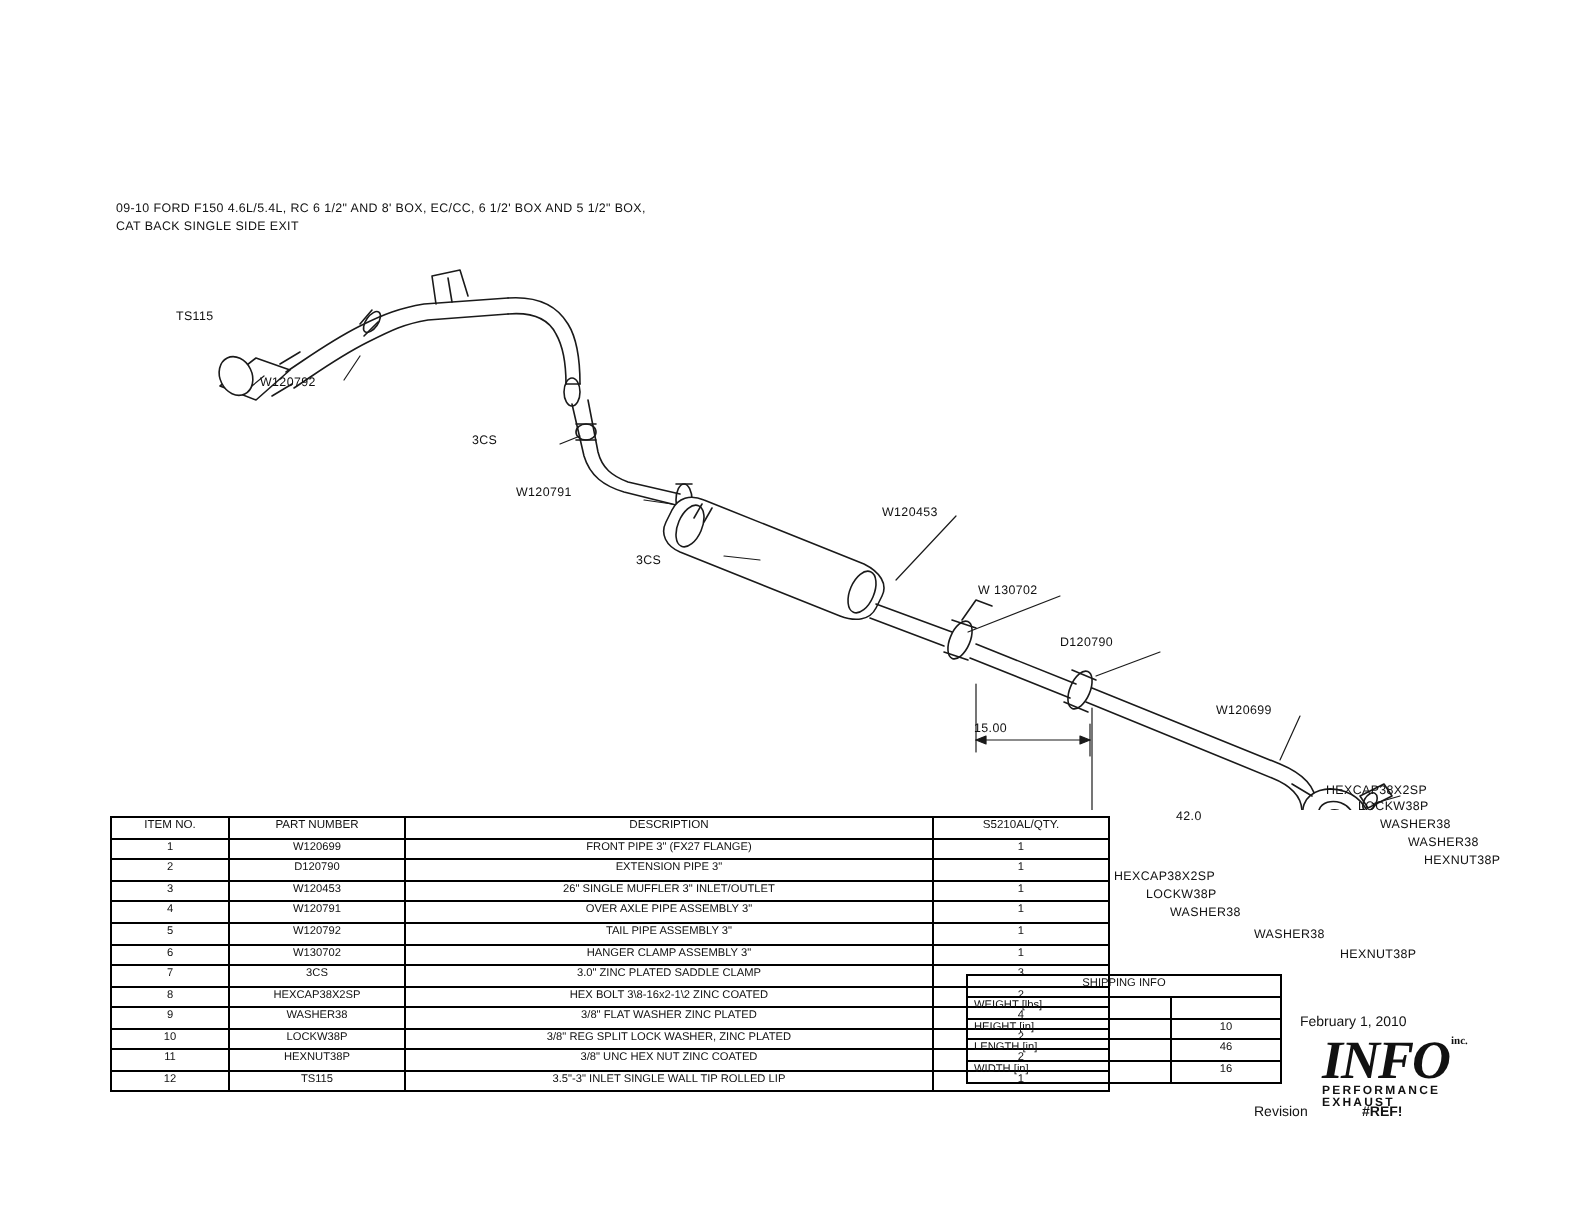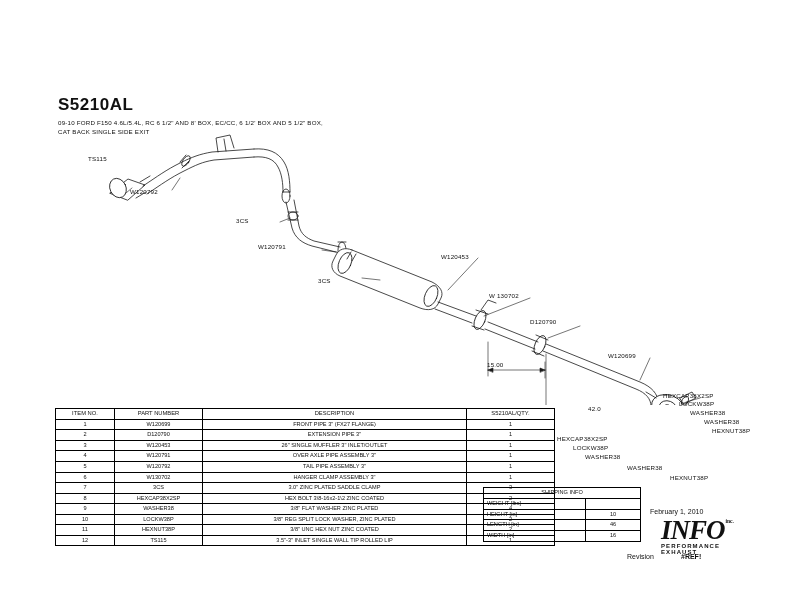--- a/index.html
+++ b/index.html
@@ -50,21 +50,20 @@
   #logo .wordmark{font-family:"Liberation Serif", serif;font-style:italic;font-weight:bold;font-size:27px;letter-spacing:-1px;line-height:.85;color:#111;}
   #logo .inc{font-size:5.5px;font-style:normal;font-weight:bold;letter-spacing:0;display:inline-block;vertical-align:top;margin-left:1px;}
   #logo .tagline{font-size:6px;letter-spacing:1.1px;font-weight:bold;margin-top:1px;}
 </style>
 </head>
 <body>
 
 <div class="sheet">
 
   <div id="title-block">
-    <div id="part-title">S5210AL</div>
     <div id="title-desc">09-10 FORD F150 4.6L/5.4L, RC 6 1/2" AND 8' BOX, EC/CC, 6 1/2' BOX AND 5 1/2" BOX,</div>
     <div id="title-desc" style="margin-top:0">CAT BACK SINGLE SIDE EXIT</div>
   </div>
 
   <div id="drawing">
     <svg width="720" height="275" viewBox="0 0 720 275">
       <g fill="none" stroke="#1a1a1a" stroke-width="0.8" stroke-linejoin="round" stroke-linecap="round">
 
         <g>
           <path d="M70,63 L88,49 L105,55 L88,70 Z" fill="#fff"></path>

